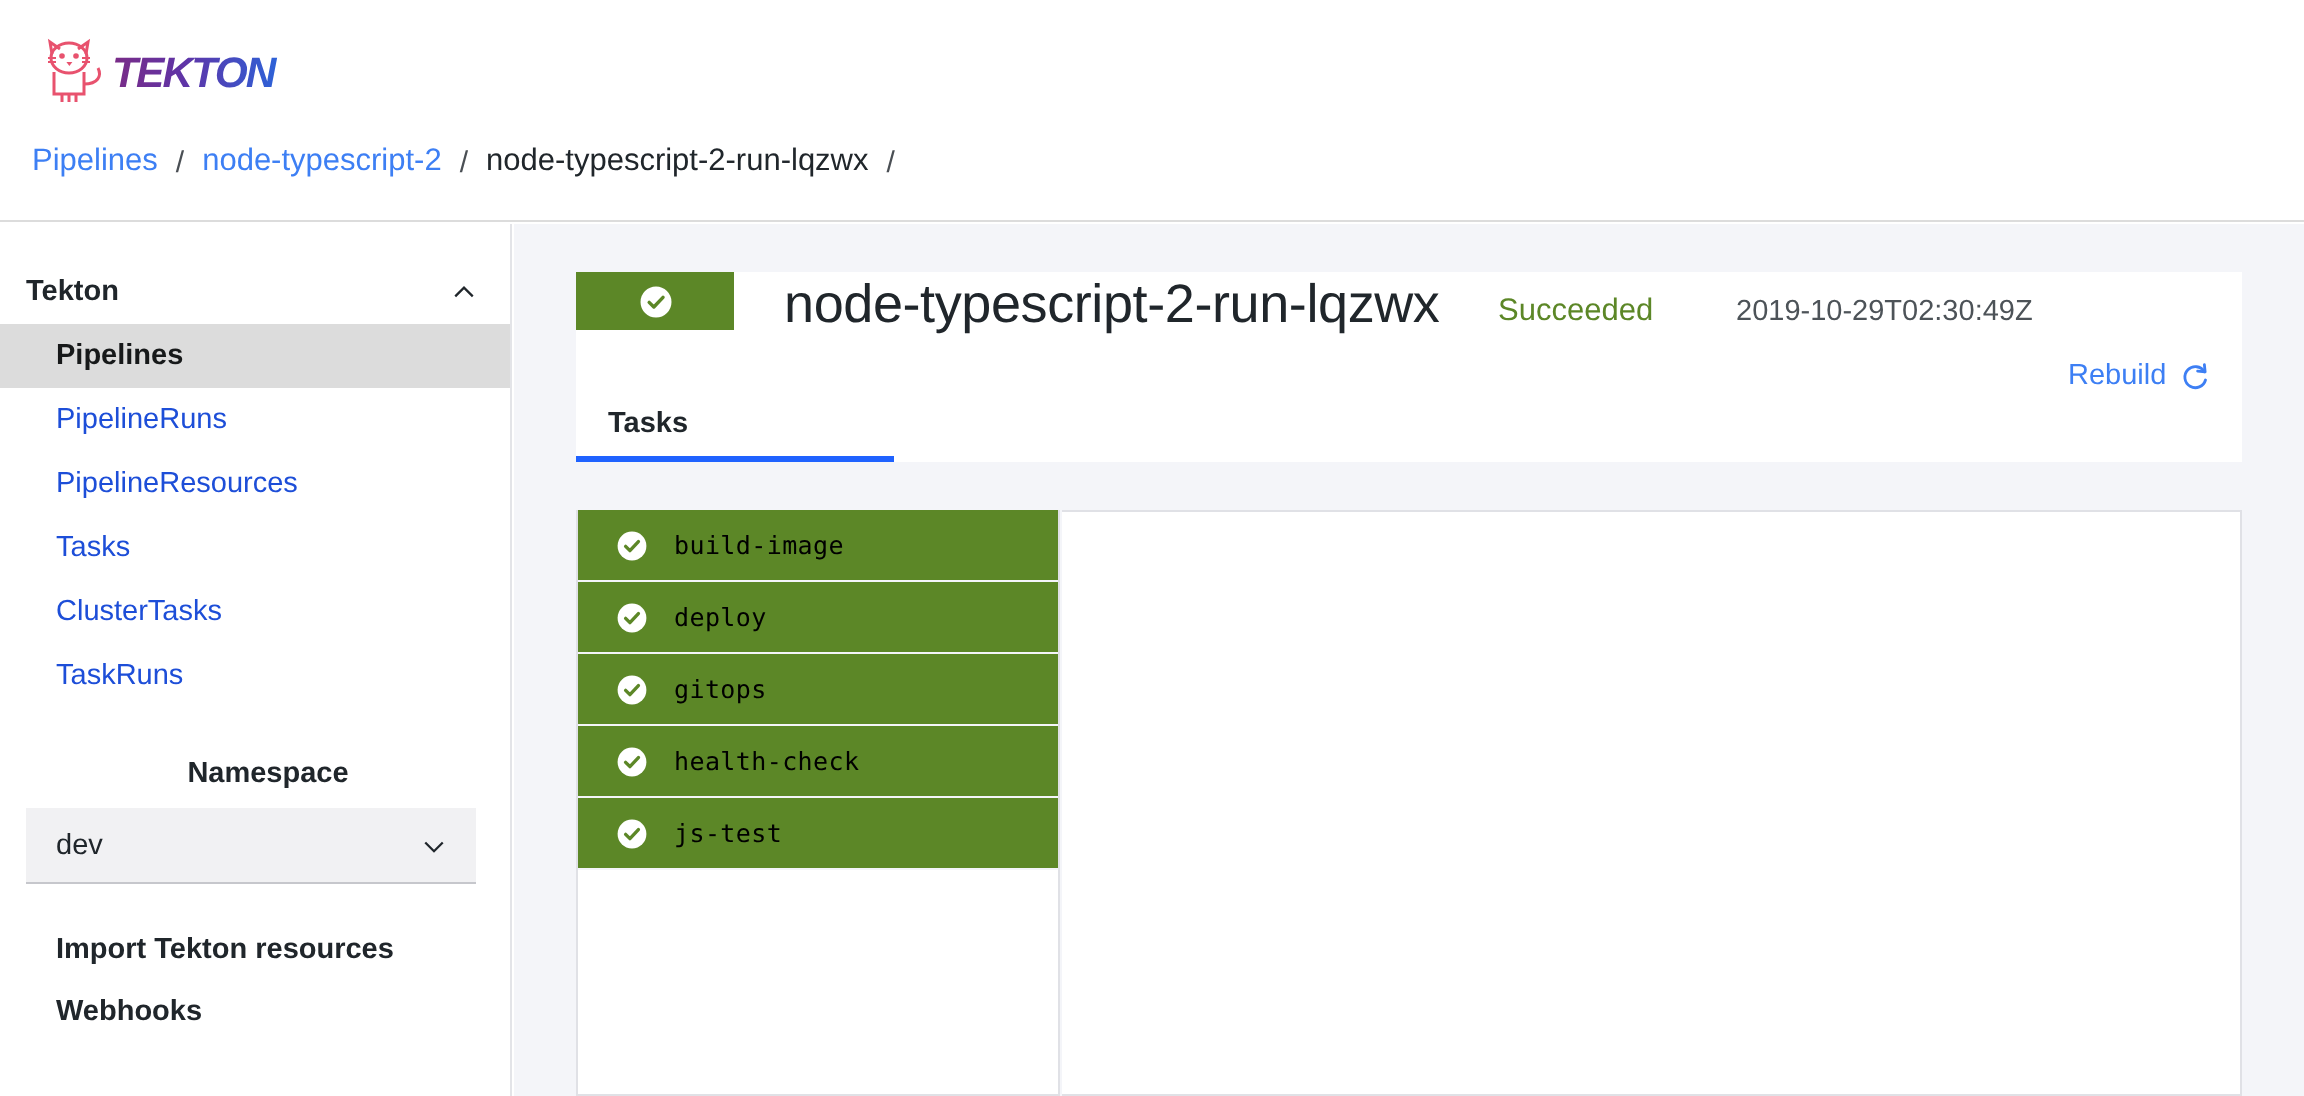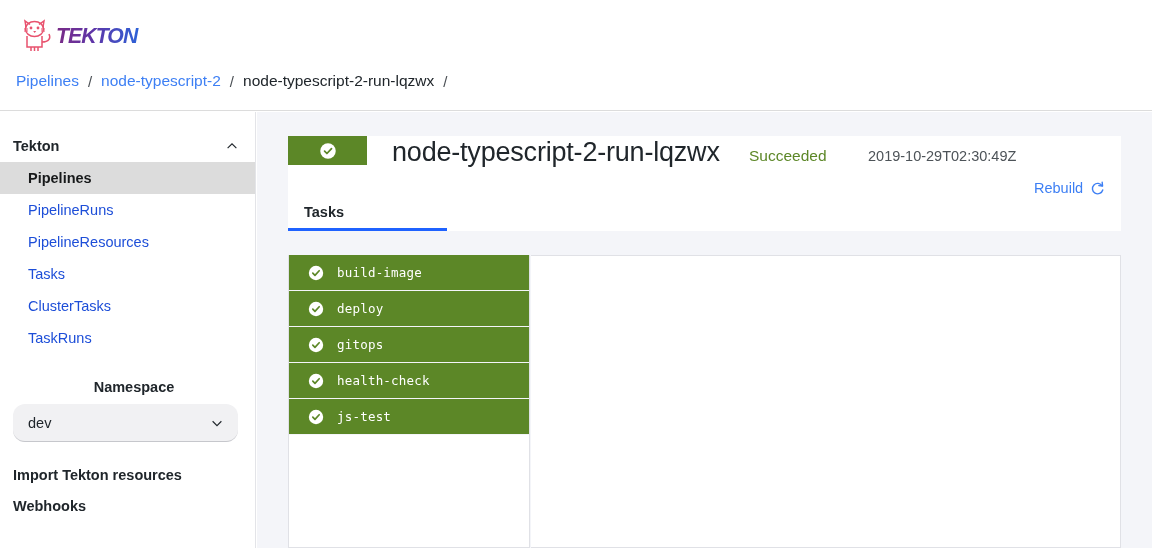--- a/index.html
+++ b/index.html
@@ -61,25 +61,25 @@
   }
   .side-sub {
     font-size: 14.5px; font-weight: 700; color: #20262b;
     padding-left: 13px; margin-top: 25px; margin-bottom: 9px; text-align: center;
   }
   .ns-select {
     margin: 0 17px 0 13px; height: 38px;
     background: #f1f1f3; border-bottom: 1px solid #c6c7cc;
     display: flex; align-items: center; justify-content: space-between;
     padding: 0 14px 0 15px; cursor: pointer;
-    font-size: 14.5px; color: #20262b; border-radius: 12px;
+    font-size: 14.5px; color: #20262b;
   }
   .side-link {
     font-size: 14.5px; font-weight: 700; color: #20262b;
-    padding-left: 13px; height: 31px; display: flex; align-items: center;
+    padding-left: 28px; height: 31px; display: flex; align-items: center;
     cursor: pointer;
   }
   .side-gap { height: 17px; }
 
   
   .main {
     position: absolute; left: 257px; top: 112px;
     width: 895px; height: 436px;
     background: #f4f5f9;
     overflow: hidden;
@@ -140,21 +140,21 @@
   }
   .task-row {
     height: 36px; background: #5c8727;
     display: flex; align-items: center;
     padding-left: 19px; gap: 13px;
     border-bottom: 1px solid #f4f5f9;
     cursor: pointer;
   }
   .task-label {
     font-family: "DejaVu Sans Mono", monospace;
-    font-size: 12.5px; color: #ffffff; letter-spacing: 0.2px;
+    font-size: 12.5px; color: #000000; letter-spacing: 0.2px;
   }
   .task-check { width: 16px; height: 16px; display: block; flex: none; }
 
   .detail-panel {
     position: absolute; left: 274px; top: 143px;
     width: 590px; height: 293px;
     background: #ffffff;
     border: 1px solid #e0e1e6;
     border-left: none;
   }

